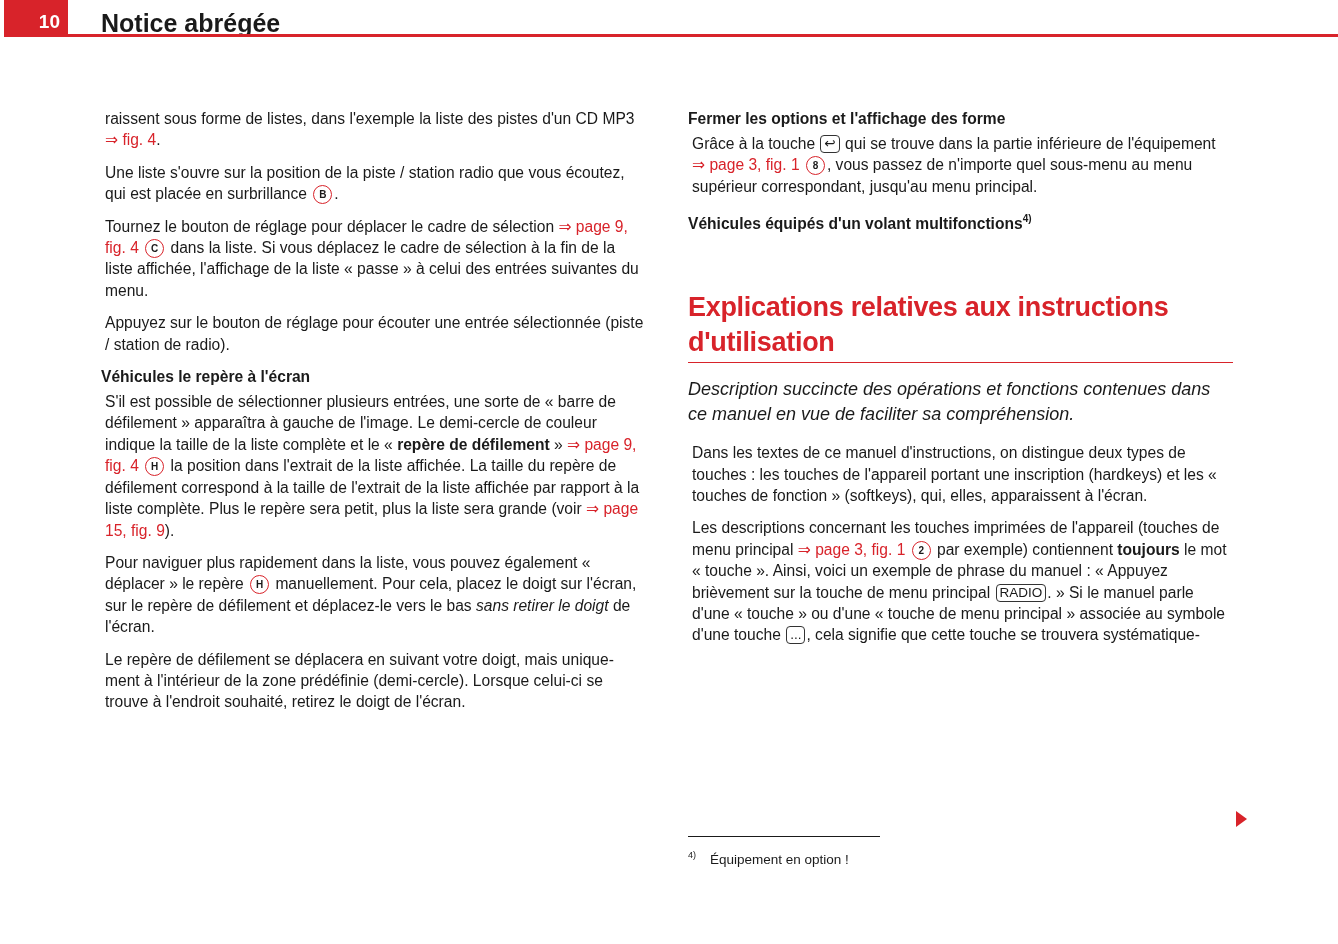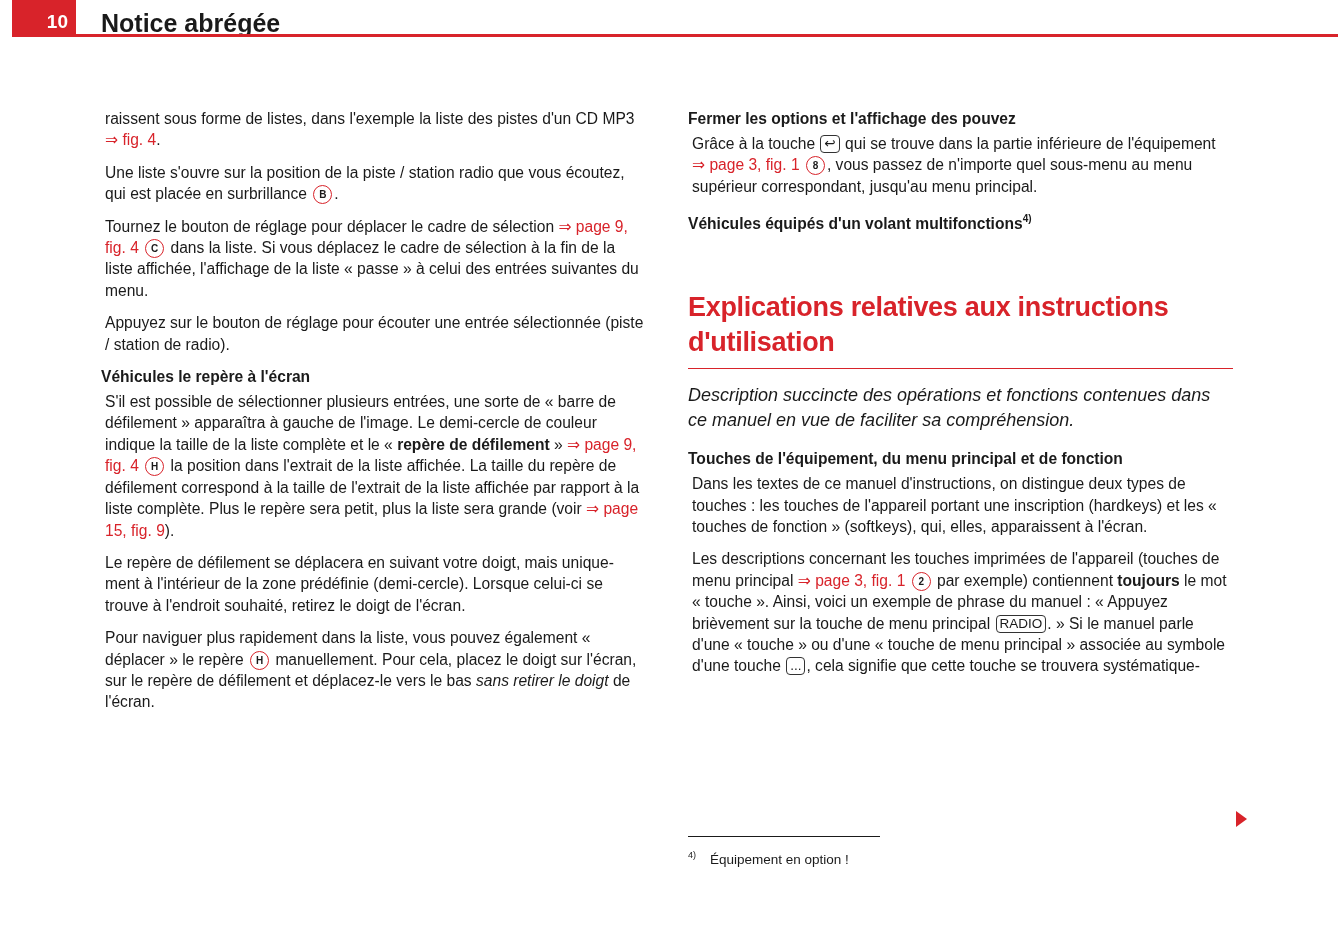--- a/index.html
+++ b/index.html
@@ -1,39 +1,39 @@
 <!DOCTYPE html>
 <html><head>
 <meta charset="utf-8">
 <style>
   html, body { margin: 0; padding: 0; background: #ffffff; }
   body { width: 1338px; height: 944px; position: relative; overflow: hidden;
          font-family: "Liberation Sans", "DejaVu Sans", sans-serif; color: #1a1a1a; }
-  .hdr-num { position: absolute; left: 12px; top: 0; width: 64px; height: 37px; background: #d8232a;
+  .hdr-num { position: absolute; left: 4px; top: 0; width: 64px; height: 37px; background: #d8232a;
              color: #fff; font-weight: bold; font-size: 19px; line-height: 44px; text-align: right;
              padding-right: 8px; box-sizing: border-box; }
   .hdr-title { position: absolute; left: 101px; top: 9px; font-size: 25px; font-weight: bold; color: #1a1a1a; }
   .hdr-line { position: absolute; left: 64px; right: 0; top: 34px; height: 3px; background: #d8232a; }
 
   .col { position: absolute; top: 108px; font-size: 15.6px; line-height: 21.4px; }
   .col-left { left: 101px; width: 545px; }
   .col-right { left: 688px; width: 545px; }
   .col p { margin: 0 0 11px 4px; }
   .col h4 { margin: 0 0 4px 0; font-size: 15.6px; font-weight: bold; line-height: 21px; }
   .link { color: #d8232a; }
   .circ { display: inline-block; width: 17px; height: 17px; border: 1.6px solid #d8232a; border-radius: 50%;
           font-size: 10px; font-weight: bold; text-align: center; line-height: 17px; vertical-align: 1px;
           margin: 0 2px; color: #1a1a1a; box-sizing: content-box; }
   .key { display: inline-block; border: 1.2px solid #333; border-radius: 4px; padding: 0 3px;
          font-size: 13.5px; line-height: 16px; vertical-align: 1px; margin: 0 1px; }
   .sup { font-size: 10px; vertical-align: 7px; }
   .endsq { display: inline-block; width: 10px; height: 10px; background: #d8232a; margin-left: 4px; vertical-align: 0; }
 
   .big-title { font-size: 27px; font-weight: bold; color: #d8232a; line-height: 35px; margin: 56px 0 0 0;
-               padding-bottom: 8px; border-bottom: 1.5px solid #d8232a; letter-spacing: -0.3px; }
+               padding-bottom: 2px; border-bottom: 1.5px solid #d8232a; letter-spacing: -0.3px; }
   .lead { font-style: italic; font-size: 18px; line-height: 25px; margin: 14px 0 15px 0 !important; }
 
   .footnote-rule { position: absolute; left: 688px; top: 836px; width: 192px; height: 1px; background: #1a1a1a; }
   .footnote { position: absolute; left: 688px; top: 850px; font-size: 13.5px; }
   .footnote .fn-mark { font-size: 9px; vertical-align: 6px; margin-right: 14px; }
   .next-arrow { position: absolute; left: 1236px; top: 811px; width: 0; height: 0;
                 border-top: 8px solid transparent; border-bottom: 8px solid transparent;
                 border-left: 11px solid #d8232a; }
 </style>
 </head>
@@ -49,36 +49,35 @@
   <p><span>Une liste s'ouvre sur la position de la piste / station radio que vous écoutez, qui est placée en surbrillance </span><span class="circ">B</span><span>.</span></p>
 
   <p><span>Tournez le bouton de réglage pour déplacer le cadre de sélection </span><span class="link">⇒ page 9, fig. 4</span> <span class="circ">C</span><span> dans la liste. Si vous déplacez le cadre de sélection à la fin de la liste affichée, l'affichage de la liste « passe » à celui des entrées suivantes du menu.</span></p>
 
   <p>Appuyez sur le bouton de réglage pour écouter une entrée sélectionnée (piste / station de radio).</p>
 
   <h4>Véhicules le repère à l'écran</h4>
   <p><span>S'il est possible de sélectionner plusieurs entrées, une sorte de « barre de défilement » apparaîtra à gauche de l'image. Le demi-cercle de couleur indique la taille de la liste complète et le « </span><b>repère de défilement</b><span> » </span><span class="link">⇒ page 9, fig. 4</span> <span class="circ">H</span><span> la position dans l'extrait de la liste affichée. La taille du repère de défilement correspond à la taille de l'extrait de la liste affichée par rapport à la liste complète. Plus le repère sera petit, plus la liste sera grande (voir </span><span class="link">⇒ page 15, fig. 9</span><span>).</span></p>
 
 
+  <p><span>Pour naviguer plus rapidement dans la liste, vous pouvez également « déplacer » le repère </span><span class="circ">H</span><span> manuellement. Pour cela, placez le doigt sur l'écran, sur le repère de défilement et déplacez-le vers le bas </span><i>sans retirer le doigt</i><span> de l'écran.</span></p>
+
   <p>Le repère de défilement se déplacera en suivant votre doigt, mais unique-ment à l'intérieur de la zone prédéfinie (demi-cercle). Lorsque celui-ci se trouve à l'endroit souhaité, retirez le doigt de l'écran.</p>
-
-  <p><span>Pour naviguer plus rapidement dans la liste, vous pouvez également « déplacer » le repère </span><span class="circ">H</span><span> manuellement. Pour cela, placez le doigt sur l'écran, sur le repère de défilement et déplacez-le vers le bas </span><i>sans retirer le doigt</i><span> de l'écran.</span></p>
 </div>
 
 <div class="col col-right">
-  <h4>Fermer les options et l'affichage des pouvez</h4>
+  <h4>Fermer les options et l'affichage des forme</h4>
   <p><span>Grâce à la touche </span><span class="key">↩</span><span> qui se trouve dans la partie inférieure de l'équipement </span><span class="link">⇒ page 3, fig. 1</span> <span class="circ">8</span><span>, vous passez de n'importe quel sous-menu au menu supérieur correspondant, jusqu'au menu principal.</span></p>
 
   <h4><span>Véhicules équipés d'un volant multifonctions</span><span class="sup">4)</span></h4>
 
   <div class="big-title">Explications relatives aux instructions d'utilisation</div>
   <p class="lead">Description succincte des opérations et fonctions contenues dans ce manuel en vue de faciliter sa compréhension.</p>
 
 
-  <h4>Touches de l'équipement, du menu principal et de fonction</h4>
   <p>Dans les textes de ce manuel d'instructions, on distingue deux types de touches : les touches de l'appareil portant une inscription (hardkeys) et les « touches de fonction » (softkeys), qui, elles, apparaissent à l'écran.</p>
 
   <p><span>Les descriptions concernant les touches imprimées de l'appareil (touches de menu principal </span><span class="link">⇒ page 3, fig. 1</span> <span class="circ">2</span><span> par exemple) contiennent </span><b>toujours</b><span> le mot « touche ». Ainsi, voici un exemple de phrase du manuel : « Appuyez brièvement sur la touche de menu principal </span><span class="key">RADIO</span><span>. » Si le manuel parle d'une « touche » ou d'une « touche de menu principal » associée au symbole d'une touche </span><span class="key">...</span><span>, cela signifie que cette touche se trouvera systématique-</span></p>
 </div>
 
 <div class="next-arrow"></div>
 <div class="footnote-rule"></div>
 <div class="footnote"><span class="fn-mark">4)</span><span>Équipement en option !</span></div>
 
 </body></html>

